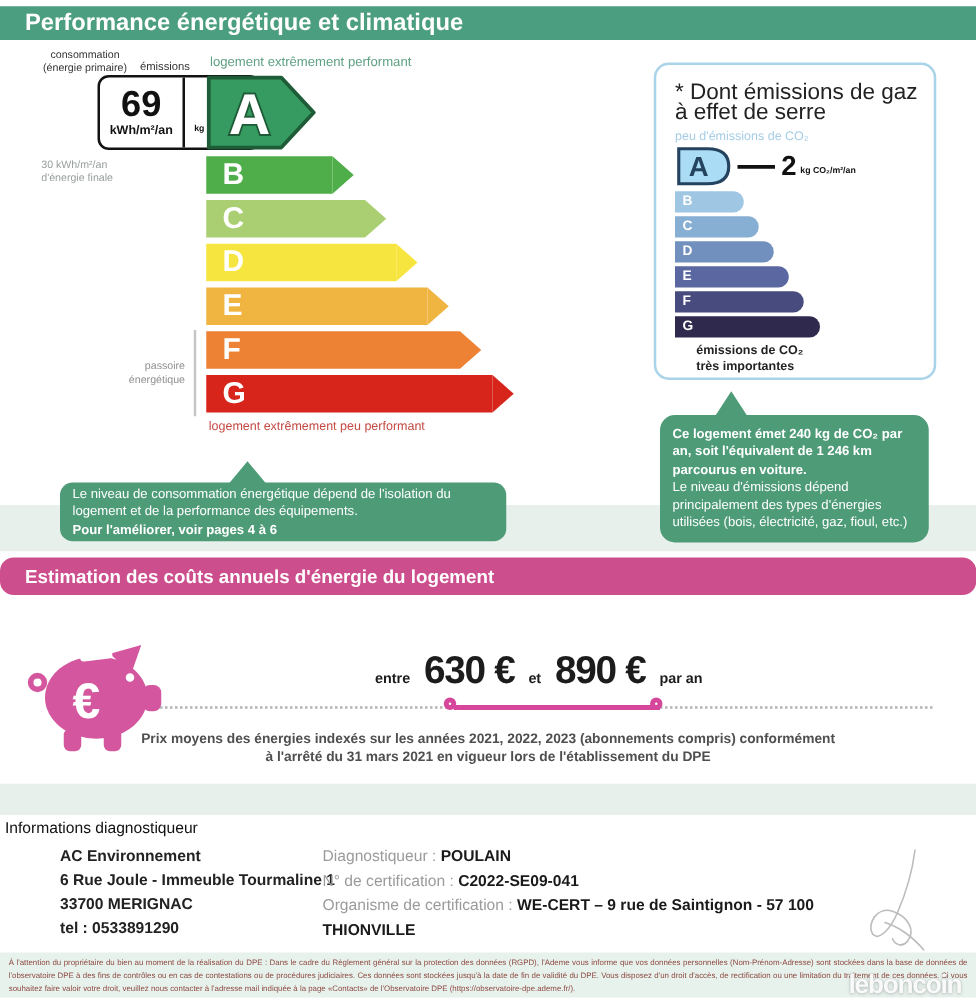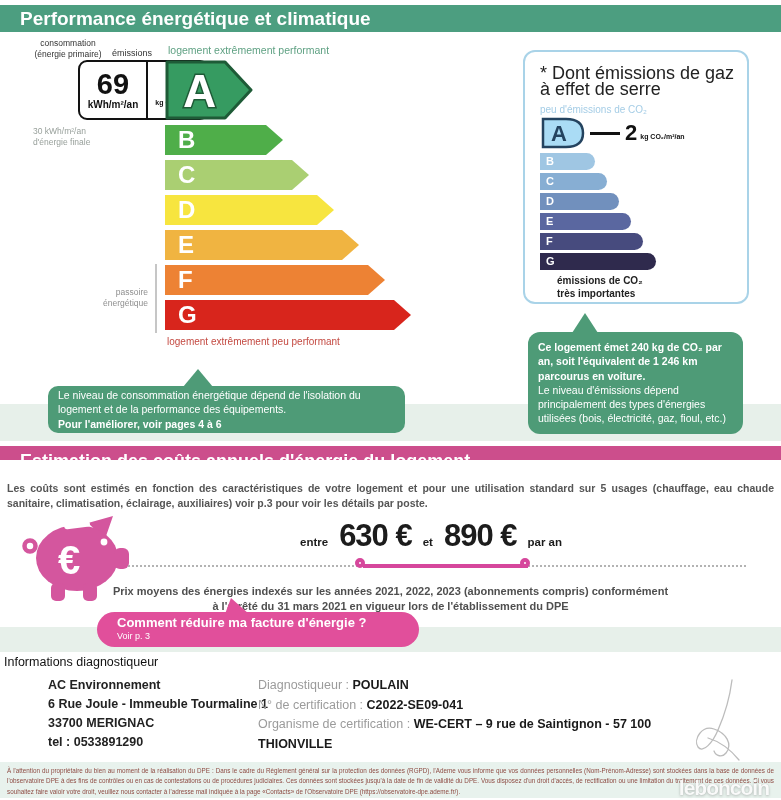--- a/index.html
+++ b/index.html
@@ -5,21 +5,21 @@
   * { margin:0; padding:0; box-sizing:border-box; }
   html,body { width:781px; height:800px; background:#fff; font-family:"Liberation Sans",sans-serif; }
   #page { position:relative; width:781px; height:800px; overflow:hidden; background:#fff; }
 
   .band { position:absolute; left:0; width:781px; background:#e7f0ea; }
   #band1 { top:404px; height:37px; }
   #band2 { top:627px; height:25px; }
 
   .section-hdr { position:absolute; left:0; width:781px; color:#fff; font-weight:bold; padding-left:20px; }
   #hdr-energy { top:5px; height:27px; background:#4c9e80; font-size:19px; line-height:27px; }
-  #hdr-costs  { top:446px; height:14px; background:#cc4e8c; font-size:18px; line-height:31px; }
+  #hdr-costs  { top:446px; height:30px; background:#cc4e8c; font-size:15px; line-height:31px;border-radius:11px; }
 
   
   #value-box { position:absolute; left:33px; top:60px; width:131px; height:60px; background:#fff;
                border:2.5px solid #121212; border-radius:9px; display:flex;margin-left:45px; }
   .vb-cell { display:flex; flex-direction:column; align-items:center; justify-content:center; }
   #vb-consumption { width:68px; border-right:2px solid #121212; }
   #vb-emission { flex:1; }
   .vb-num { font-size:29px; font-weight:bold; color:#111; line-height:29px; }
   #vb-emission .vb-num { font-size:21px; line-height:21px; }
   .vb-num sup { font-size:12px; }
@@ -198,21 +198,20 @@
     <span>Le niveau de consommation énergétique dépend de l'isolation du logement et de la performance des équipements.</span>
     <b style="font-weight:bold">Pour l'améliorer, voir pages 4 à 6</b>
   </div>
   <div id="ges-note" class="bubble">
     <span class="tri"></span>
     <b>Ce logement émet 240 kg de CO₂ par an, soit l'équivalent de 1 246 km parcourus en voiture.</b>
     <span>Le niveau d'émissions dépend principalement des types d'énergies utilisées (bois, électricité, gaz, fioul, etc.)</span>
   </div>
 
   <div id="hdr-costs" class="section-hdr">Estimation des coûts annuels d'énergie du logement</div>
-  <div id="costs-desc">Les coûts sont estimés en fonction des caractéristiques de votre logement et pour une utilisation standard sur 5 usages (chauffage, eau chaude sanitaire, climatisation, éclairage, auxiliaires) voir p.3 pour voir les détails par poste.</div>
 
   <svg id="piggy" width="112" height="94" viewBox="0 0 112 94">
     <circle cx="10" cy="35" r="5.5" fill="none" stroke="#d4569e" stroke-width="4.5"></circle>
     <polygon points="68,12 93,5 85,28" fill="#d4569e"></polygon>
     <ellipse cx="57" cy="47" rx="41" ry="33" fill="#d4569e"></ellipse>
     <rect x="94" y="37" width="15" height="21" rx="6" fill="#d4569e"></rect>
     <rect x="31" y="72" width="14" height="18" rx="5" fill="#d4569e"></rect>
     <rect x="63" y="72" width="14" height="18" rx="5" fill="#d4569e"></rect>
     <rect x="44" y="11" width="26" height="6" rx="3" fill="#ffffff" transform="rotate(-7 57 14)"></rect>
     <circle cx="84" cy="31" r="3.4" fill="#ffffff"></circle>
@@ -230,25 +229,20 @@
   <div id="slider-dots"></div>
   <div id="slider-fill"></div>
   <div id="knob-min" class="slider-knob"></div>
   <div id="knob-max" class="slider-knob"></div>
 
   <div id="price-note">
     <div>Prix moyens des énergies indexés sur les années 2021, 2022, 2023 (abonnements compris) conformément</div>
     <div>à l'arrêté du 31 mars 2021 en vigueur lors de l'établissement du DPE</div>
   </div>
 
-  <div id="reduce-bubble">
-    <span class="tri"></span>
-    <div id="reduce-q">Comment réduire ma facture d'énergie ?</div>
-    <div id="reduce-ref">Voir p. 3</div>
-  </div>
 
   <div id="diag-title">Informations diagnostiqueur</div>
   <div id="diag-left">
     <div>AC Environnement</div>
     <div>6 Rue Joule - Immeuble Tourmaline 1</div>
     <div>33700 MERIGNAC</div>
     <div>tel : 0533891290</div>
   </div>
   <div id="diag-right">
       <div><span class="diag-label">Diagnostiqueur : </span><span class="diag-value">POULAIN</span></div>

